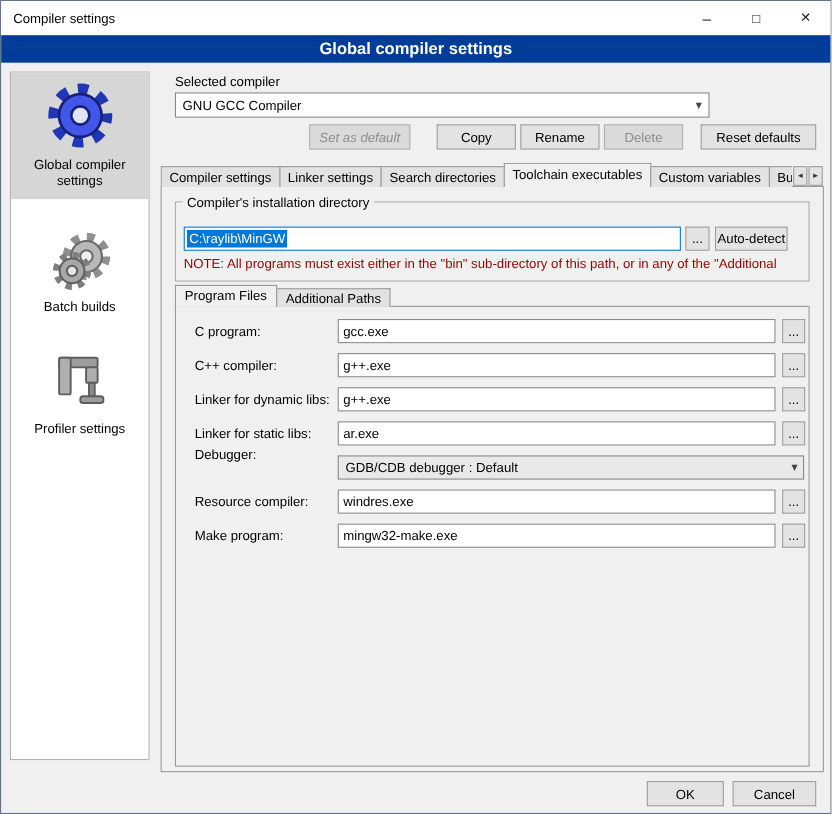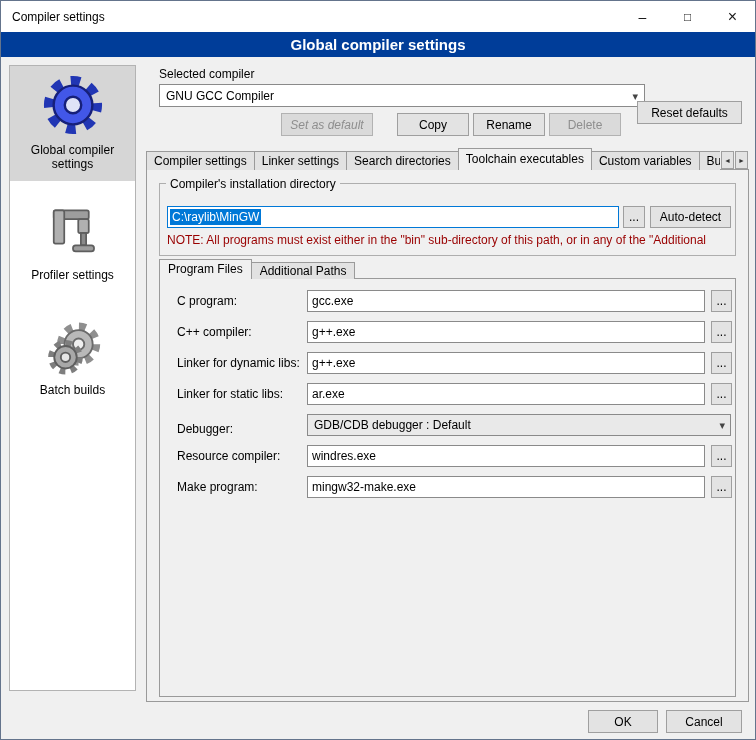--- a/index.html
+++ b/index.html
@@ -32,42 +32,42 @@
   .lbl-selected-compiler { position:absolute; left:158px; top:66px; }
   .compiler-combo { position:absolute; left:158px; top:83px; width:486px; height:23px; background:#fff; border:1px solid #8a8a8a; display:flex; align-items:center; padding:0 22px 0 6px; cursor:pointer; }
   .combo-arrow { position:absolute; right:6px; top:50%; transform:translateY(-50%); font-size:11px; color:#444; }
 
   .btn { position:absolute; height:23px; background:#e3e3e3; border:1px solid #9f9f9f; font-family:inherit; font-size:12px; color:#000; cursor:pointer; }
   .btn.disabled { color:#8e8e8e; background:#dadada; border-color:#b2b2b2; cursor:default; }
   #btn-setdefault { left:280px; top:112px; width:92px;font-style:italic; }
   #btn-copy      { left:396px; top:112px; width:72px; }
   #btn-rename    { left:472px; top:112px; width:72px; }
   #btn-delete    { left:548px; top:112px; width:72px; }
-  #btn-reset     { left:636px; top:100px; width:105px; }
+  #btn-reset     { left:636px; top:112px; width:105px; }
 
   
   .tabstrip { position:absolute; left:145px; top:147px; width:574px; height:22px; display:flex; align-items:flex-end; overflow:hidden; z-index:3; }
   .tab { height:19px; line-height:18px; padding:0 7px; background:#e2e2e2; border:1px solid #9a9a9a; border-bottom:none; margin-right:-1px; white-space:nowrap; cursor:pointer; }
   .tab.active { height:22px; line-height:21px; background:#f0f0f0; position:relative; z-index:4;margin-top:24px; }
   .tab.truncated { max-width:38px; overflow:hidden; }
   .tabscroll { position:absolute; top:150px; width:13px; height:18px; background:#e3e3e3; border:1px solid #9f9f9f; font-size:7px; display:flex; align-items:center; justify-content:center; padding:0; cursor:pointer; color:#333; z-index:3; font-family:inherit; }
   #tabscroll-left  { left:720px; }
   #tabscroll-right { left:734px; }
 
   
   .panel { position:absolute; left:145px; top:168px; width:603px; height:533px; background:#f0f0f0; border:1px solid #9a9a9a; z-index:2; }
 
   
   .groupbox { position:absolute; left:158px; top:182px; width:577px; height:73px; border:1px solid #aeaeae; z-index:4; }
   .groupbox-title { position:absolute; left:165px; top:176px; background:#f0f0f0; padding:0 4px; z-index:5; }
   .dir-input { position:absolute; left:166px; top:205px; width:452px; height:22px; background:#fff; border:1px solid #0078d7; z-index:5; display:flex; align-items:center; padding:0 2px; cursor:text; }
   .dir-input .sel { background:#0078d7; color:#fff; padding:1px 2px; }
   .btn-small { position:absolute; height:22px; z-index:5; background:#e3e3e3; border:1px solid #9f9f9f; font-family:inherit; font-size:12px; cursor:pointer; }
   #dir-browse { left:622px; top:205px; width:22px; }
-  #autodetect { left:649px; top:205px; width:81px; }
+  #autodetect { left:649px; top:205px; width:66px; }
   .note { position:absolute; left:166px; top:232px; width:566px; color:#990000; white-space:nowrap; overflow:hidden; z-index:5; }
 
   
   .subtabstrip { position:absolute; left:158px; top:258px; height:20px; display:flex; align-items:flex-end; z-index:5; }
   .subtab { height:17px; line-height:16px; padding:0 8px; background:#e2e2e2; border:1px solid #9a9a9a; border-bottom:none; margin-right:-1px; cursor:pointer; white-space:nowrap; }
   .subtab.active { height:20px; line-height:19px; background:#f0f0f0; position:relative; z-index:6; }
   .subpanel { position:absolute; left:158px; top:277px; width:577px; height:419px; border:1px solid #9a9a9a; background:#f0f0f0; z-index:4; }
 
   
   .row-label { position:absolute; left:17px; white-space:nowrap; }
@@ -103,46 +103,46 @@
   <div class="banner">Global compiler settings</div>
 
   <div class="sidebar">
     <div class="side-item selected">
       <svg width="62" height="62" viewBox="0 0 64 64">
         <circle cx="32" cy="32" r="24" fill="none" stroke="#2136b4" stroke-width="12" stroke-dasharray="9.4 9.45" stroke-dashoffset="3"></circle>
         <circle cx="32" cy="32" r="20" fill="#4257e8" stroke="#16207a" stroke-width="2.5"></circle>
         <circle cx="32" cy="32" r="8.5" fill="#dfe3f7" stroke="#16207a" stroke-width="2.5"></circle>
       </svg>
       <span class="lbl">Global compiler settings</span>
-    </div>
-    <div class="side-item">
-      <svg width="56" height="56" viewBox="0 0 64 64">
-        <rect x="10" y="6" width="40" height="10" rx="2" fill="#9d9d9d" stroke="#5e5e5e" stroke-width="2"></rect>
-        <rect x="10" y="6" width="12" height="38" rx="2" fill="#b0b0b0" stroke="#5e5e5e" stroke-width="2"></rect>
-        <rect x="38" y="16" width="12" height="16" rx="2" fill="#b0b0b0" stroke="#5e5e5e" stroke-width="2"></rect>
-        <rect x="41" y="32" width="6" height="14" fill="#8a8a8a" stroke="#5e5e5e" stroke-width="2"></rect>
-        <rect x="32" y="46" width="24" height="7" rx="3" fill="#9d9d9d" stroke="#5e5e5e" stroke-width="2"></rect>
-      </svg>
-      <span class="lbl">Profiler settings</span>
     </div>
     <div class="side-item">
       <svg width="60" height="60" viewBox="0 0 64 64">
         <g transform="translate(6,-2)">
           <circle cx="32" cy="32" r="18" fill="none" stroke="#8f8f8f" stroke-width="10" stroke-dasharray="7 7.1"></circle>
           <circle cx="32" cy="32" r="15" fill="#b9b9b9" stroke="#6a6a6a" stroke-width="2"></circle>
           <circle cx="32" cy="32" r="6" fill="#efefef" stroke="#6a6a6a" stroke-width="2"></circle>
         </g>
         <g transform="translate(-8,12)">
           <circle cx="32" cy="32" r="14" fill="none" stroke="#7e7e7e" stroke-width="9" stroke-dasharray="5.6 5.4"></circle>
           <circle cx="32" cy="32" r="12" fill="#a8a8a8" stroke="#5f5f5f" stroke-width="2"></circle>
           <circle cx="32" cy="32" r="5" fill="#e6e6e6" stroke="#5f5f5f" stroke-width="2"></circle>
         </g>
       </svg>
       <span class="lbl">Batch builds</span>
     </div>
+    <div class="side-item">
+      <svg width="56" height="56" viewBox="0 0 64 64">
+        <rect x="10" y="6" width="40" height="10" rx="2" fill="#9d9d9d" stroke="#5e5e5e" stroke-width="2"></rect>
+        <rect x="10" y="6" width="12" height="38" rx="2" fill="#b0b0b0" stroke="#5e5e5e" stroke-width="2"></rect>
+        <rect x="38" y="16" width="12" height="16" rx="2" fill="#b0b0b0" stroke="#5e5e5e" stroke-width="2"></rect>
+        <rect x="41" y="32" width="6" height="14" fill="#8a8a8a" stroke="#5e5e5e" stroke-width="2"></rect>
+        <rect x="32" y="46" width="24" height="7" rx="3" fill="#9d9d9d" stroke="#5e5e5e" stroke-width="2"></rect>
+      </svg>
+      <span class="lbl">Profiler settings</span>
+    </div>
   </div>
 
   <span class="lbl-selected-compiler">Selected compiler</span>
   <div class="compiler-combo">
     <span>GNU GCC Compiler</span>
     <span class="combo-arrow">▾</span>
   </div>
 
   <button class="btn disabled" id="btn-setdefault">Set as default</button>
   <button class="btn" id="btn-copy">Copy</button>
@@ -193,21 +193,21 @@
     <button class="row-browse" style="top:42px">...</button>
 
     <span class="row-label" style="top:77px">Linker for dynamic libs:</span>
     <input class="field-input" style="top: 73px;" value="g++.exe">
     <button class="row-browse" style="top:73px">...</button>
 
     <span class="row-label" style="top:108px">Linker for static libs:</span>
     <input class="field-input" style="top: 104px;" value="ar.exe">
     <button class="row-browse" style="top:104px">...</button>
 
-    <span class="row-label" style="top:143px">Debugger:</span>
+    <span class="row-label" style="top:127px">Debugger:</span>
     <div class="fake-select" style="top:135px">
       <span>GDB/CDB debugger : Default</span>
       <span class="combo-arrow">▾</span>
     </div>
 
     <span class="row-label" style="top:170px">Resource compiler:</span>
     <input class="field-input" style="top: 166px;" value="windres.exe">
     <button class="row-browse" style="top:166px">...</button>
 
     <span class="row-label" style="top:201px">Make program:</span>

